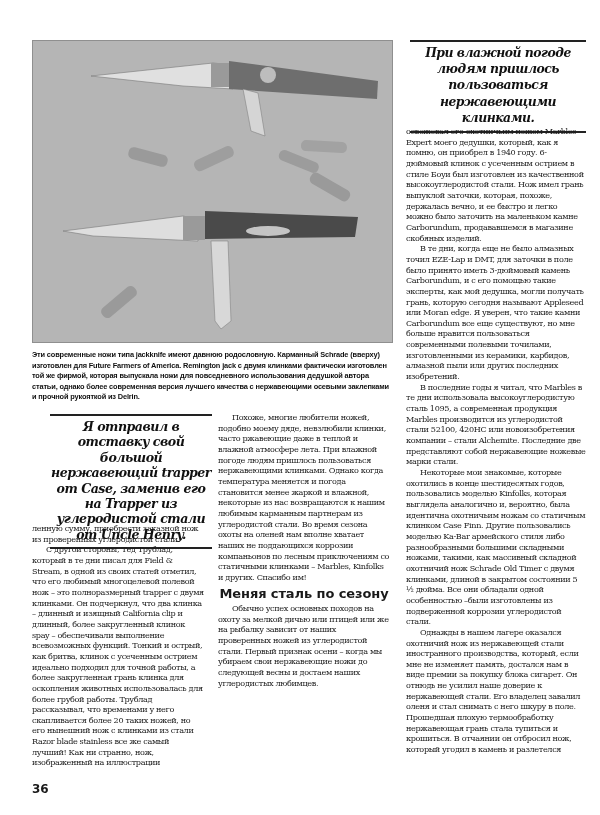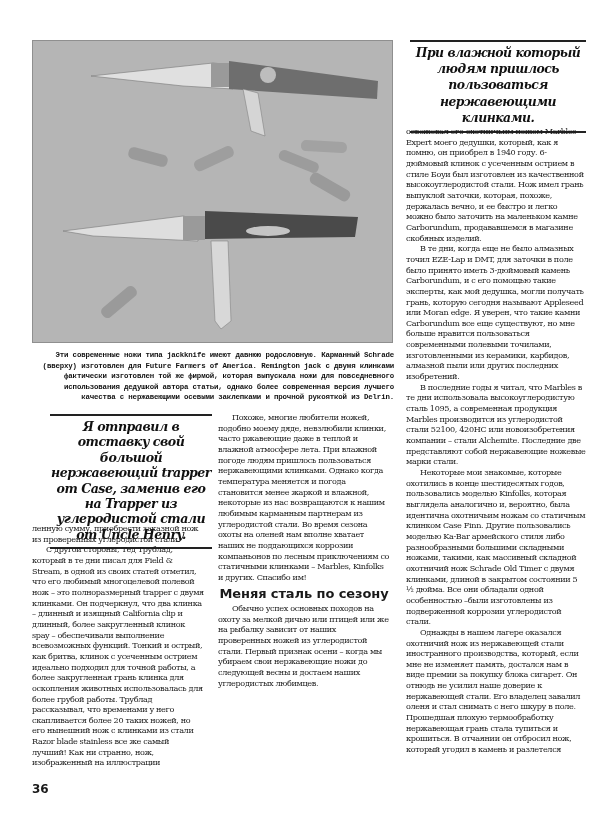--- a/index.html
+++ b/index.html
@@ -2,22 +2,22 @@
 <html><head>
 <meta charset="utf-8">
 <style>
   html, body { margin: 0; padding: 0; background: #ffffff; }
   body { width: 600px; height: 815px; position: relative; overflow: hidden;
          font-family: "DejaVu Serif", "Liberation Serif", serif; color: #1a1a1a; }
   .photo { position: absolute; left: 32px; top: 40px; width: 359px; height: 301px;
            background: #b3b3b3; border: 1px solid #8f8f8f; overflow: hidden; }
   .photo svg { width: 100%; height: 100%; display: block; }
   .caption { position: absolute; left: 32px; top: 350px; width: 362px;
-             font-family: Liberation Mono, monospace; font-weight: bold;
-             font-size: 7.4px; line-height: 10.6px; letter-spacing: -0.15px; color: #111; text-align: right; }
+             font-family: Liberation Sans, sans-serif; font-weight: bold;
+             font-size: 7.4px; line-height: 10.6px; letter-spacing: -0.15px; color: #111; }
   .pull { position: absolute; text-align: center; font-family: "DejaVu Serif", "Liberation Serif", serif;
           font-style: italic; font-weight: bold; color: #111; }
   .pull .rule { height: 2px; background: #222; }
   .pull .txt { font-size: 12.4px; line-height: 16.2px; letter-spacing: -0.5px; padding: 3px 0 5px; }
   .pull-right { left: 410px; top: 40px; width: 176px; }
   .pull-left { left: 50px; top: 414px; width: 162px; }
   .pull-left .txt { font-size: 12.6px; line-height: 15.4px; }
   .col { position: absolute; font-size: 8.1px; line-height: 10.65px; letter-spacing: -0.35px; text-align: left; }
   .col p { margin: 0; }
   .col p.ind { text-indent: 14px; }
@@ -56,21 +56,21 @@
     <path d="M172,170 L325,176 L322,196 L172,198 Z" fill="#4a4a4a"></path>
     <ellipse cx="235" cy="190" rx="22" ry="5" fill="#c4c4c4"></ellipse>
     <path d="M178,200 L195,200 L198,280 L188,288 L182,280 Z" fill="#d8d8d8" stroke="#777" stroke-width="0.5"></path>
   </svg>
 </div>
 
 <div class="caption">Эти современные ножи типа jackknife имеют давнюю родословную. Карманный Schrade (вверху) изготовлен для Future Farmers of America. Remington jack с двумя клинками фактически изготовлен той же фирмой, которая выпускала ножи для повседневного использования дедушкой автора статьи, однако более современная версия лучшего качества с нержавеющими осевыми заклепками и прочной рукояткой из Delrin.</div>
 
 <div class="pull pull-right">
   <div class="rule"></div>
-  <div class="txt">При влажной который людям пришлось пользоваться нержавеющими клинками.</div>
+  <div class="txt">При влажной погоде людям пришлось пользоваться нержавеющими клинками.</div>
   <div class="rule"></div>
 </div>
 
 <div class="pull pull-left">
   <div class="rule"></div>
   <div class="txt">Я отправил в отставку свой большой нержавеющий trapper от Case, заменив его на Trapper из углеродистой стали от Uncle Henry.</div>
   <div class="rule"></div>
 </div>
 
 <div class="col col-left">

